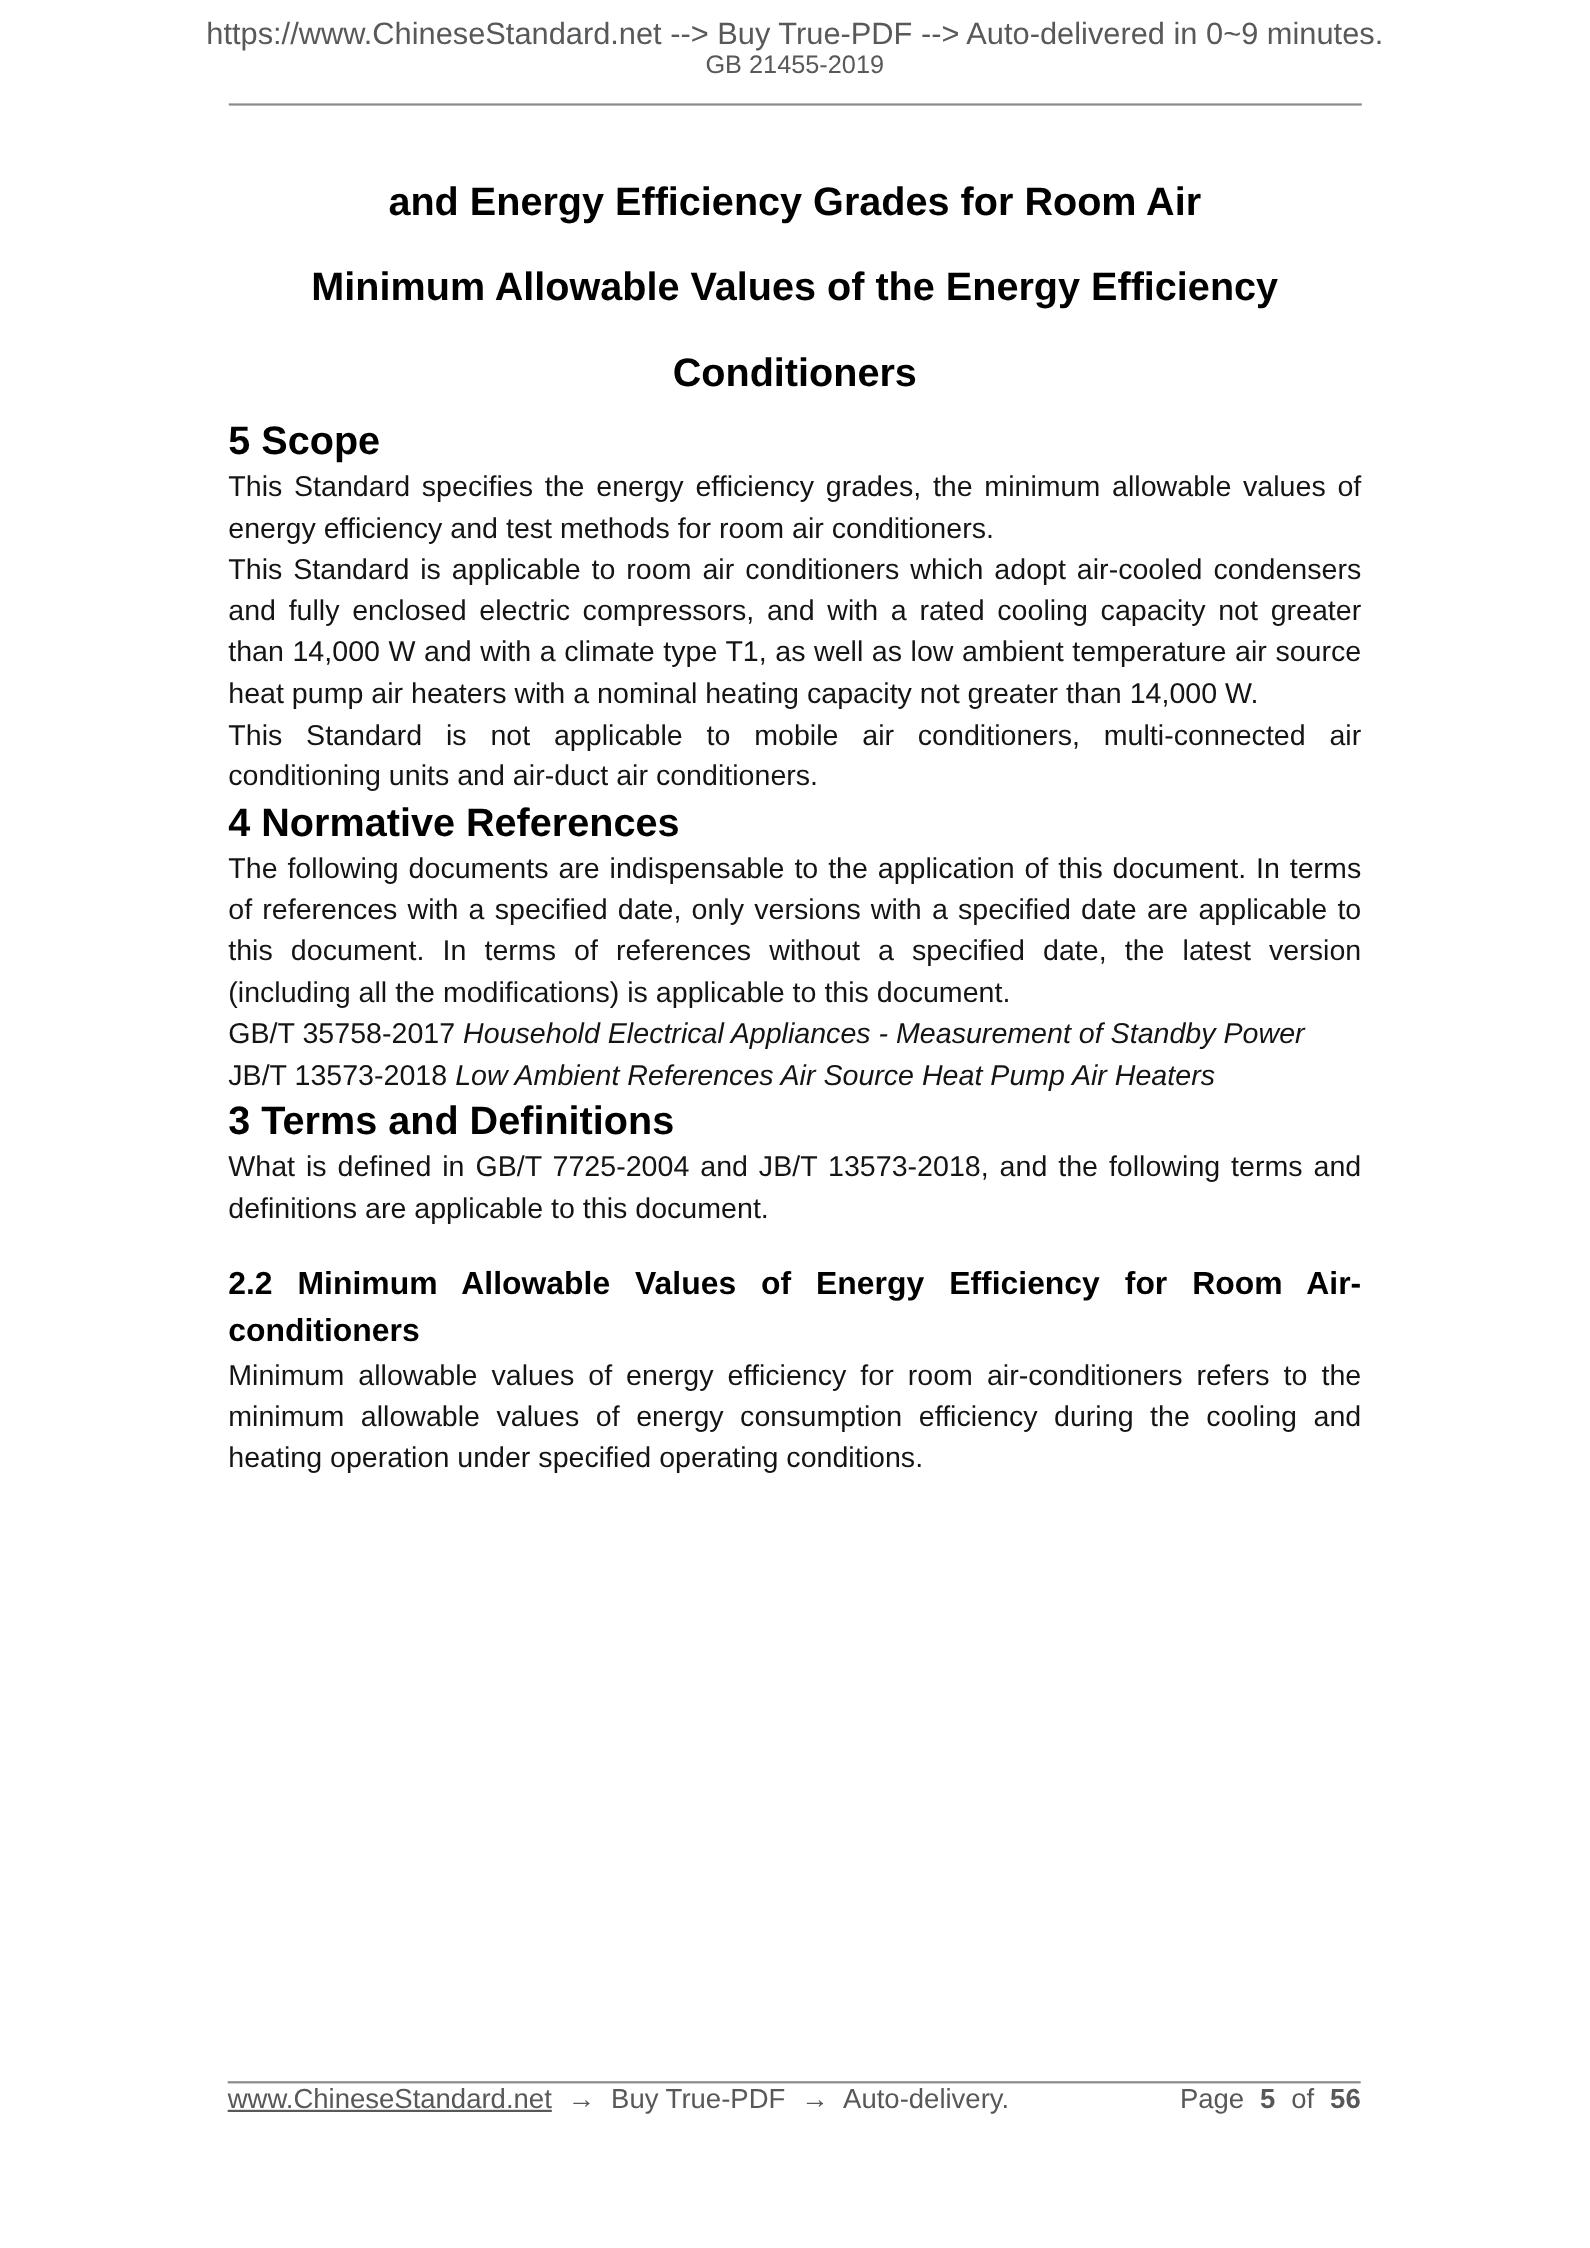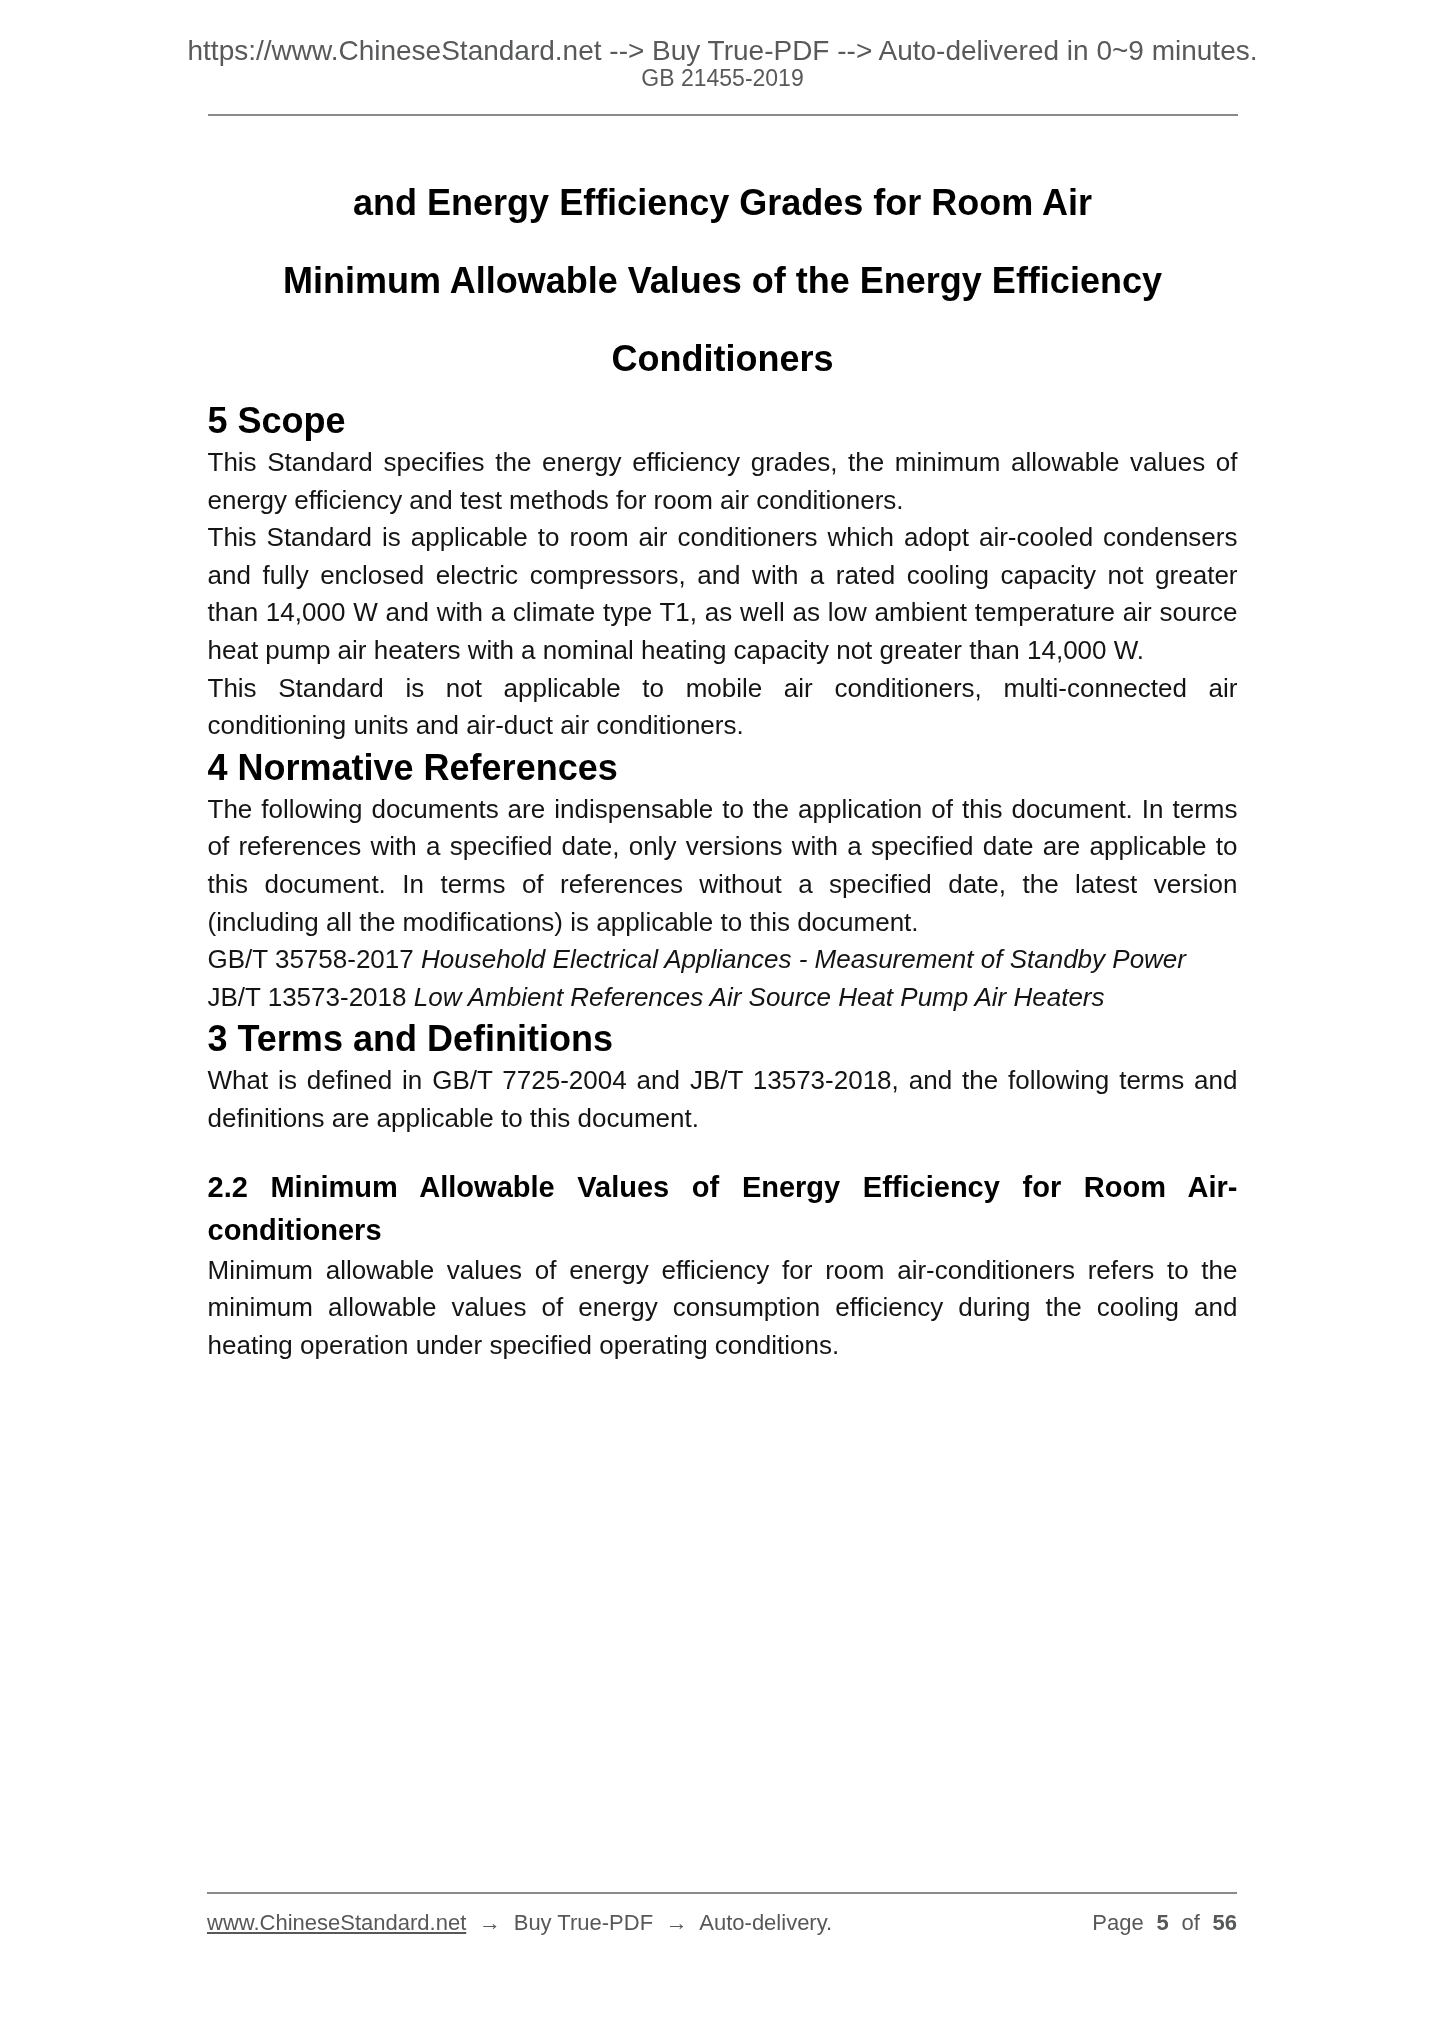--- a/index.html
+++ b/index.html
@@ -8,21 +8,21 @@
     width: 1445px; height: 2044px;
     background: #ffffff;
     font-family: "Liberation Sans", "DejaVu Sans", sans-serif;
     color: #111111;
     position: relative;
     overflow: hidden;
   }
   .page { position: relative; width: 1445px; height: 2044px; }
 
   
-  .hdr { text-align: center; padding-top: 36px; color: #58595b; }
+  .hdr { text-align: center; padding-top: 16px; color: #58595b; }
   .hdr-promo { font-size: 28px; line-height: 30px; white-space: nowrap; }
   .hdr-code  { font-size: 23px; line-height: 24px; }
   .rule {
     width: 1030px; margin: 24px auto 0 auto;
     border: 0; border-top: 2px solid #8a8a8a; height: 0;
   }
 
   
   .content { width: 1030px; margin: 0 auto; }
 
@@ -71,23 +71,22 @@
     font-size: 29px; line-height: 43px;
     font-weight: bold; color: #000000;
     text-align: justify;
   }
 
   
   .footer {
     position: absolute;
     top: 1892px; left: 207px; width: 1030px;
     border-top: 2px solid #8a8a8a;
-    padding-top: 16px;
     display: flex; justify-content: space-between; align-items: baseline;
-    font-size: 22px; color: #575859;
+    font-size: 25px; color: #575859;
   }
   .footer .seg { margin-right: 0.3em; }
   .footer .site-link { text-decoration: underline; color: #575859; cursor: pointer; }
   .footer .pg-b { font-weight: bold; }
 </style>
 </head>
 <body>
 
 <div class="page">
 

